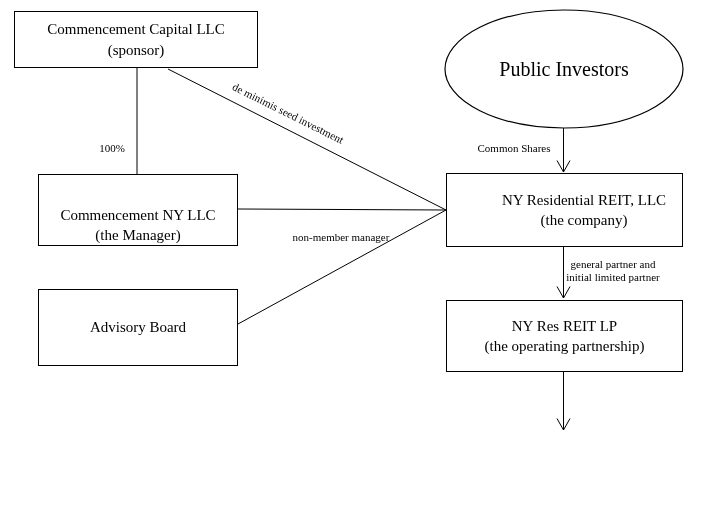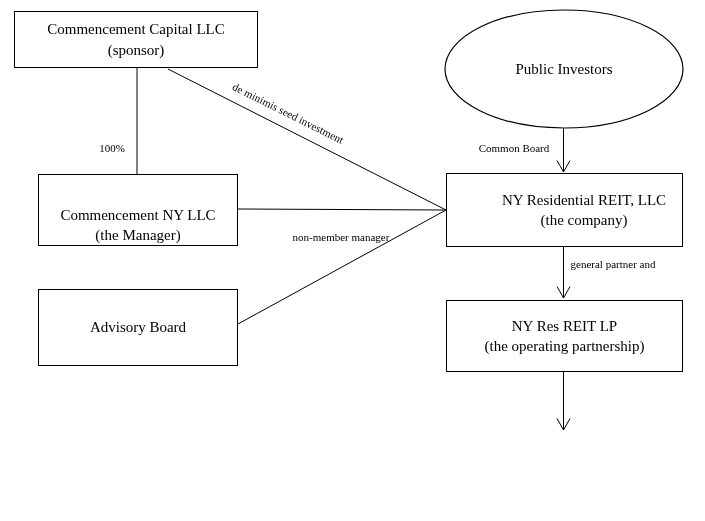--- a/index.html
+++ b/index.html
@@ -35,21 +35,21 @@
     text-align: center;
     font-size: 15px;
     line-height: 1.35;
   }
   .node-ellipse-text {
     position: absolute;
     display: flex;
     align-items: center;
     justify-content: center;
     text-align: center;
-    font-size: 15px;
+    font-size: 20px;
   }
   .elabel {
     position: absolute;
     font-size: 11px;
     line-height: 1.18;
     white-space: nowrap;
   }
   .elabel.center { text-align: center; }
   .elabel.right  { text-align: center; }
   .rotated {
@@ -112,19 +112,20 @@
     <div>(the operating partnership)</div>
   </div>
 
 
   <div class="elabel right" style="left:94px; top:142px; width:36px;">100%</div>
 
   <div class="elabel center rotated" style="left:178px; top:107px; width:220px;">de minimis seed investment</div>
 
   <div class="elabel center" style="left:282px; top:191px; width:118px;margin-top:40px;">non-member manager</div>
 
-  <div class="elabel center" style="left:468px; top:142px; width:92px;">Common Board</div>
+  <div class="elabel center" style="left:468px; top:142px; width:92px;">Common Shares</div>
 
   <div class="elabel center" style="left:554px; top:258px; width:118px;">
     <div>general partner and</div>
+    <div>initial limited partner</div>
   </div>
 
 </div>
 
 </body></html>

